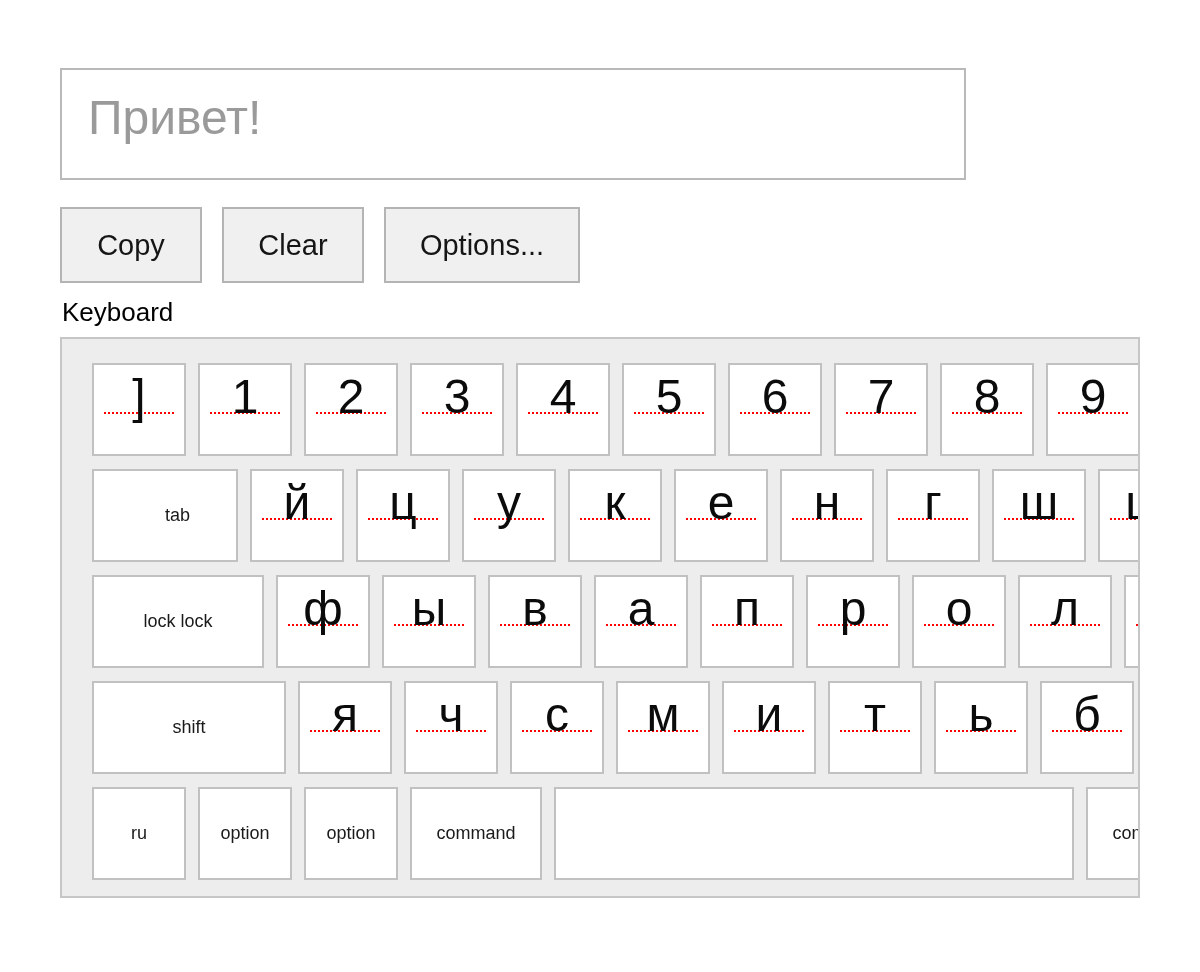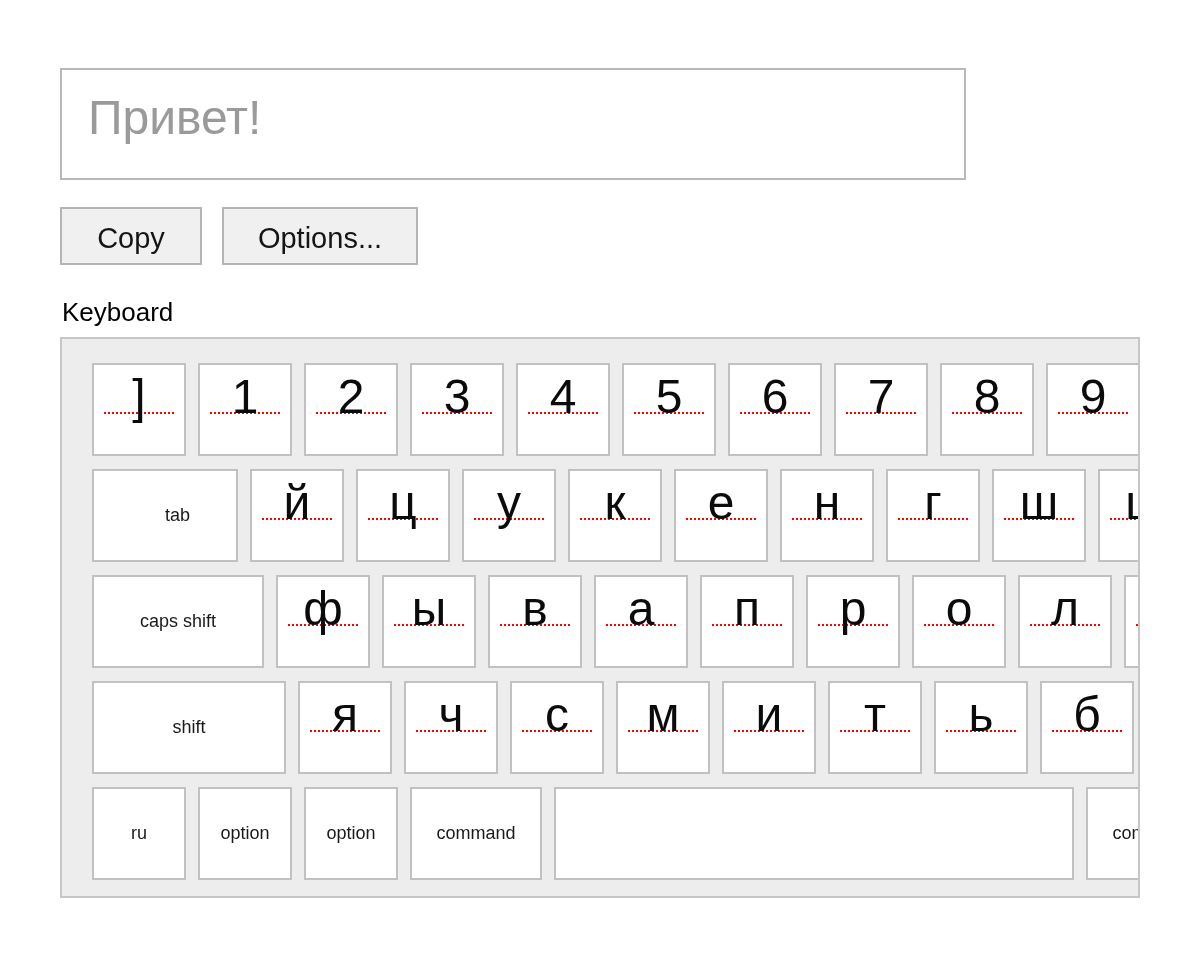--- a/index.html
+++ b/index.html
@@ -37,21 +37,21 @@
 
   
   .button-row {
     position: absolute;
     left: 60px;
     top: 207px;
     display: flex;
     gap: 20px;
   }
   .btn {
-    height: 58px;
+    height: 76px;
     box-sizing: border-box;
     border: 2px solid #b4b4b4;
     border-radius: 0;
     background: #f0f0f0;
     color: #151515;
     font-family: "Liberation Sans", sans-serif;
     font-size: 29px;
     line-height: 58px;
     padding: 0;
     cursor: pointer;
@@ -132,20 +132,21 @@
     white-space: nowrap;
   }
 </style>
 </head>
 <body>
 
 <textarea class="note-input" placeholder="Привет!" style=""></textarea>
 
 <div class="button-row">
   <button class="btn btn-sm">Copy</button>
+  <button class="btn btn-sm">Clear</button>
   <button class="btn btn-lg">Options...</button>
 </div>
 
 <div class="kb-label">Keyboard</div>
 
 <div class="keyboard" id="keyboard">
     <div class="kb-row">
       <div class="key type-char">
         <span class="dots"></span>
         <span class="glyph">]</span>
@@ -223,21 +224,21 @@
         <span class="dots"></span>
         <span class="glyph">ш</span>
       </div>
       <div class="key type-char">
         <span class="dots"></span>
         <span class="glyph">щ</span>
       </div>
     </div>
     <div class="kb-row">
       <div class="key type-mod size-caps">
-        <span class="mod-label">caps shift</span>
+        <span class="mod-label">lock lock</span>
       </div>
       <div class="key type-char">
         <span class="dots"></span>
         <span class="glyph">ф</span>
       </div>
       <div class="key type-char">
         <span class="dots"></span>
         <span class="glyph">ы</span>
       </div>
       <div class="key type-char">

